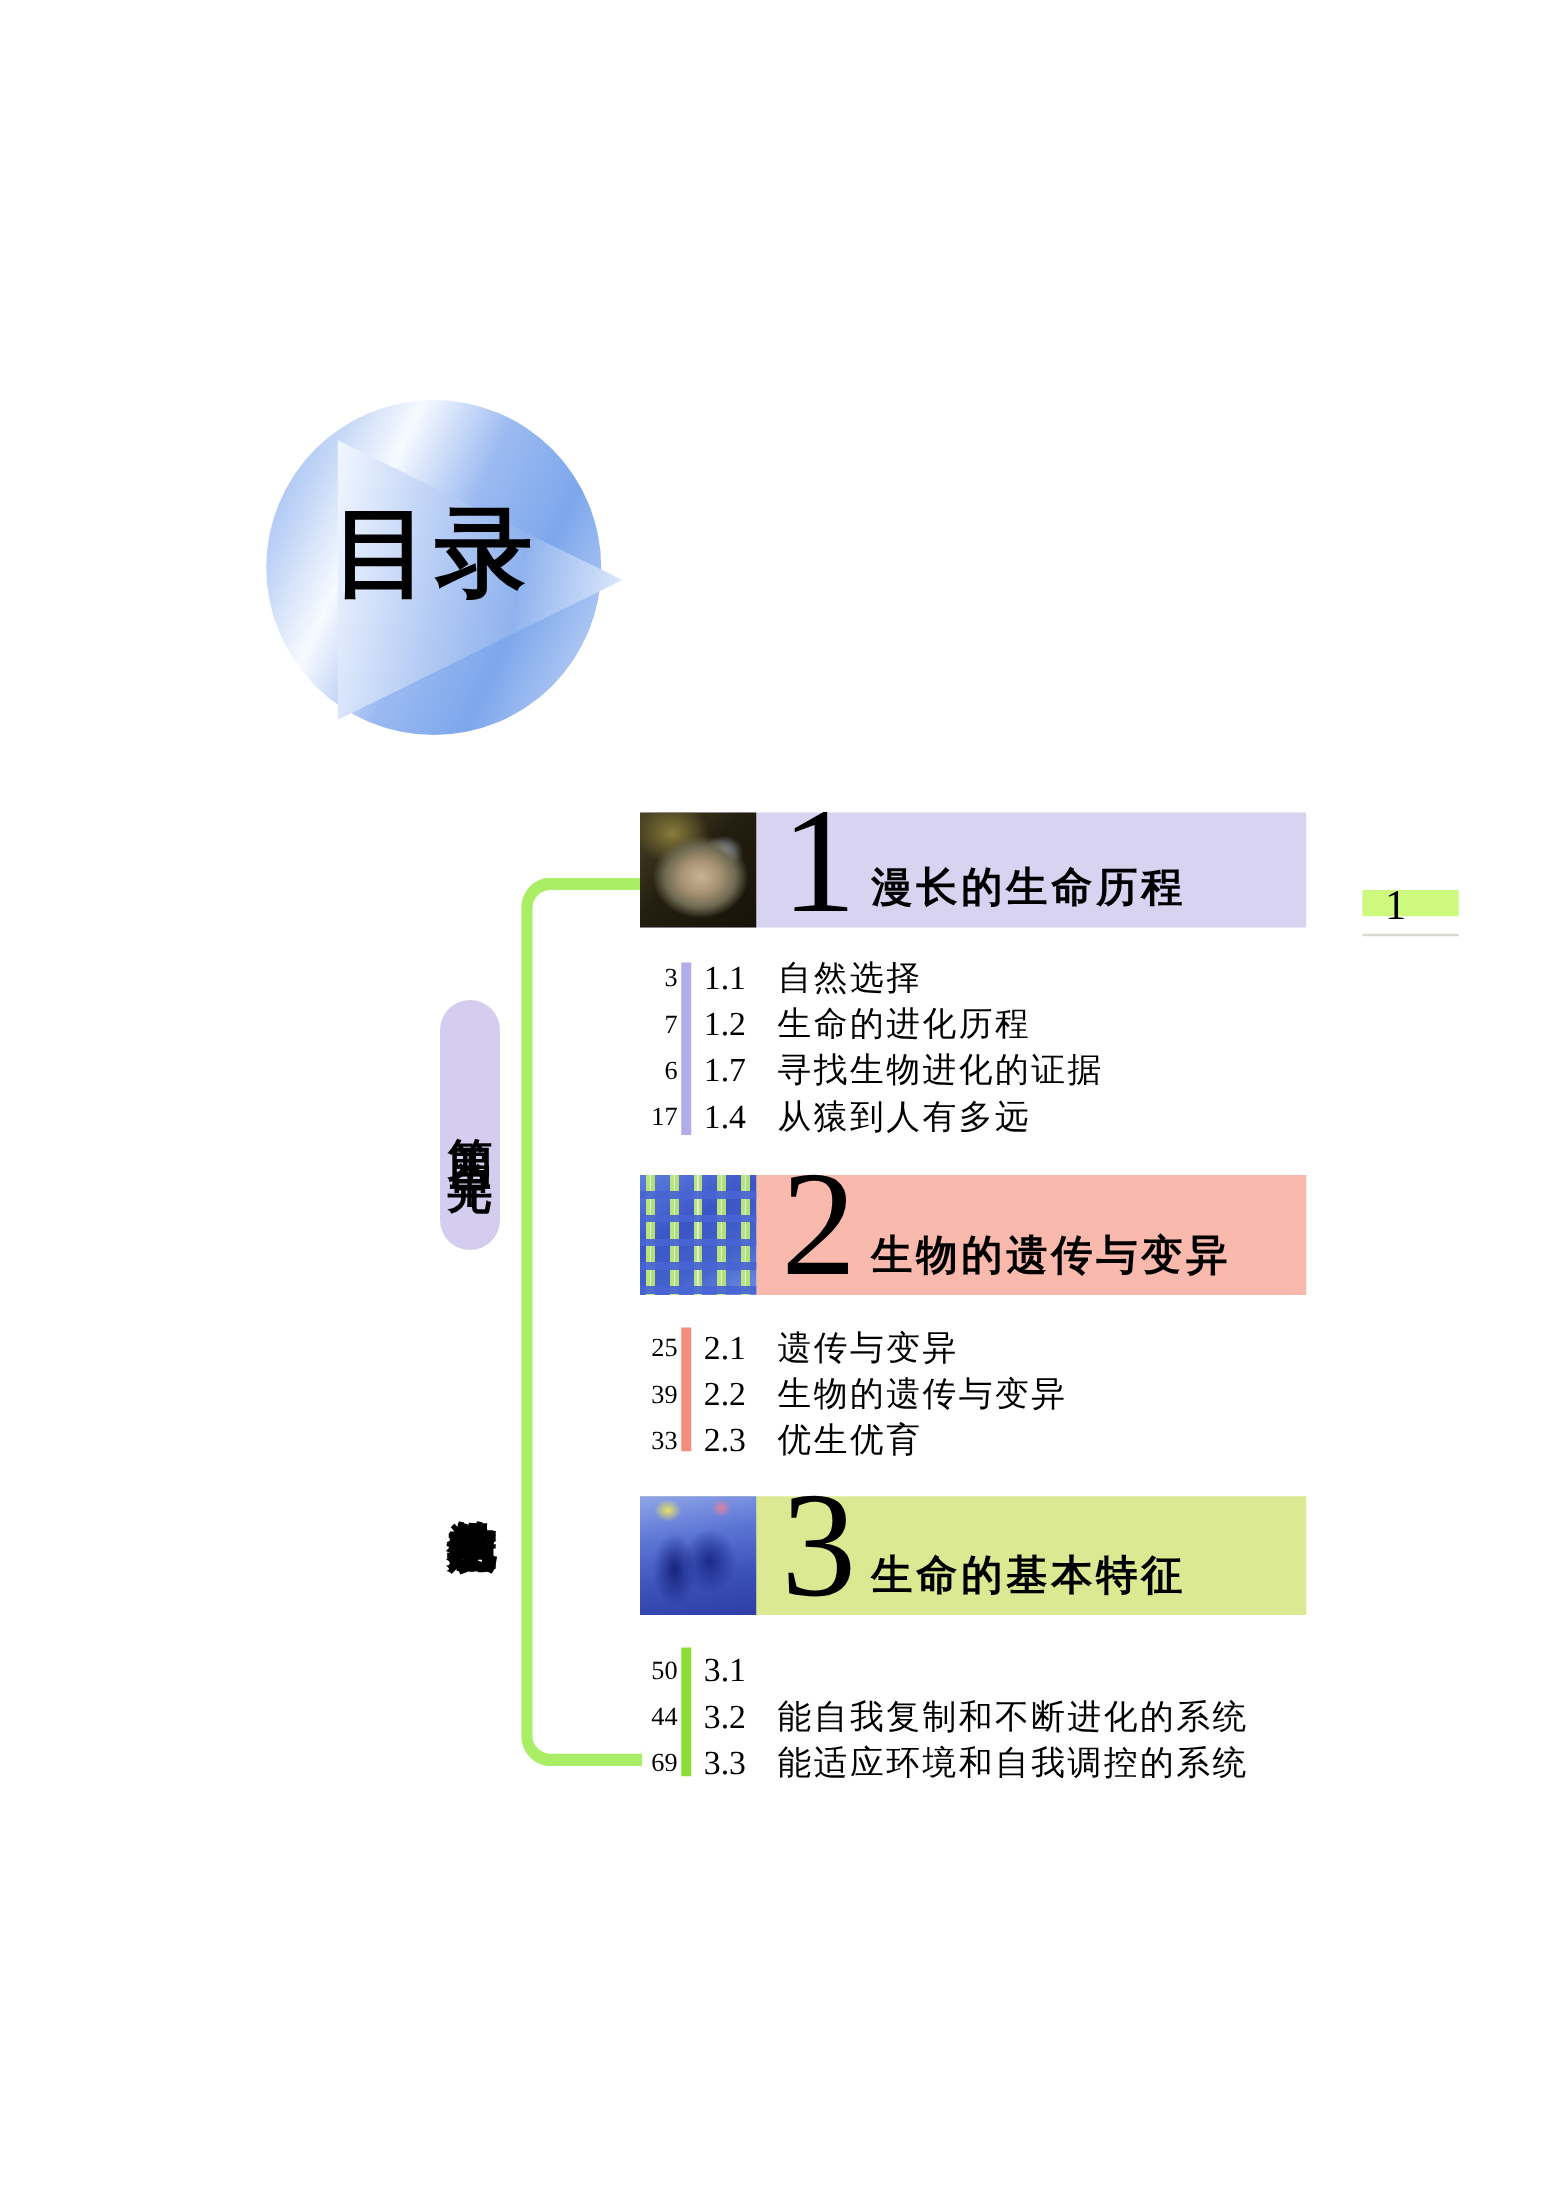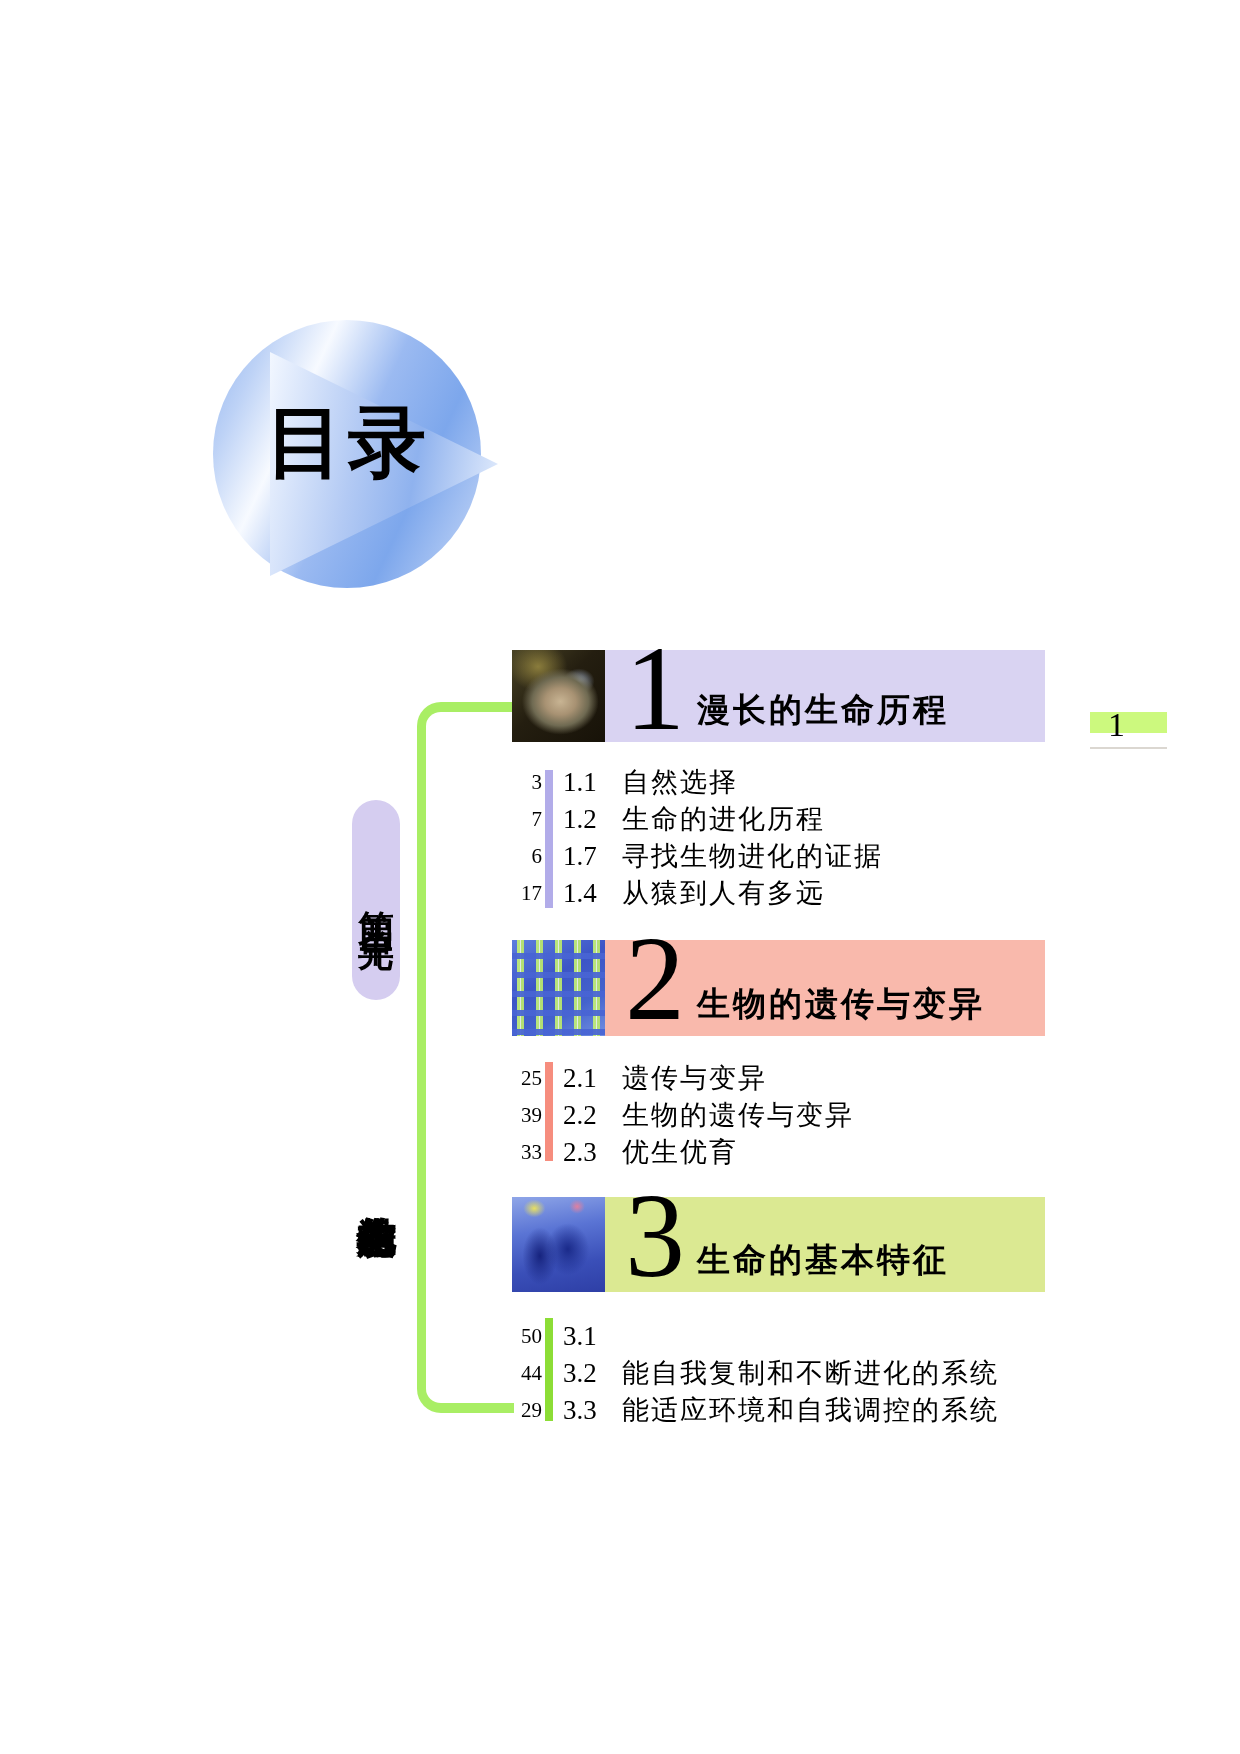--- a/index.html
+++ b/index.html
@@ -171,16 +171,16 @@
 <div class="toc-row" style="top:1318px">
   <span class="pg">50</span>
   <span class="sec">3.1</span>
 </div>
 <div class="toc-row" style="top:1355px">
   <span class="pg">44</span>
   <span class="sec">3.2</span>
   <span class="ttl">能自我复制和不断进化的系统</span>
 </div>
 <div class="toc-row" style="top:1392px">
-  <span class="pg">29</span>
+  <span class="pg">69</span>
   <span class="sec">3.3</span>
   <span class="ttl">能适应环境和自我调控的系统</span>
 </div>
 
 </body></html>

